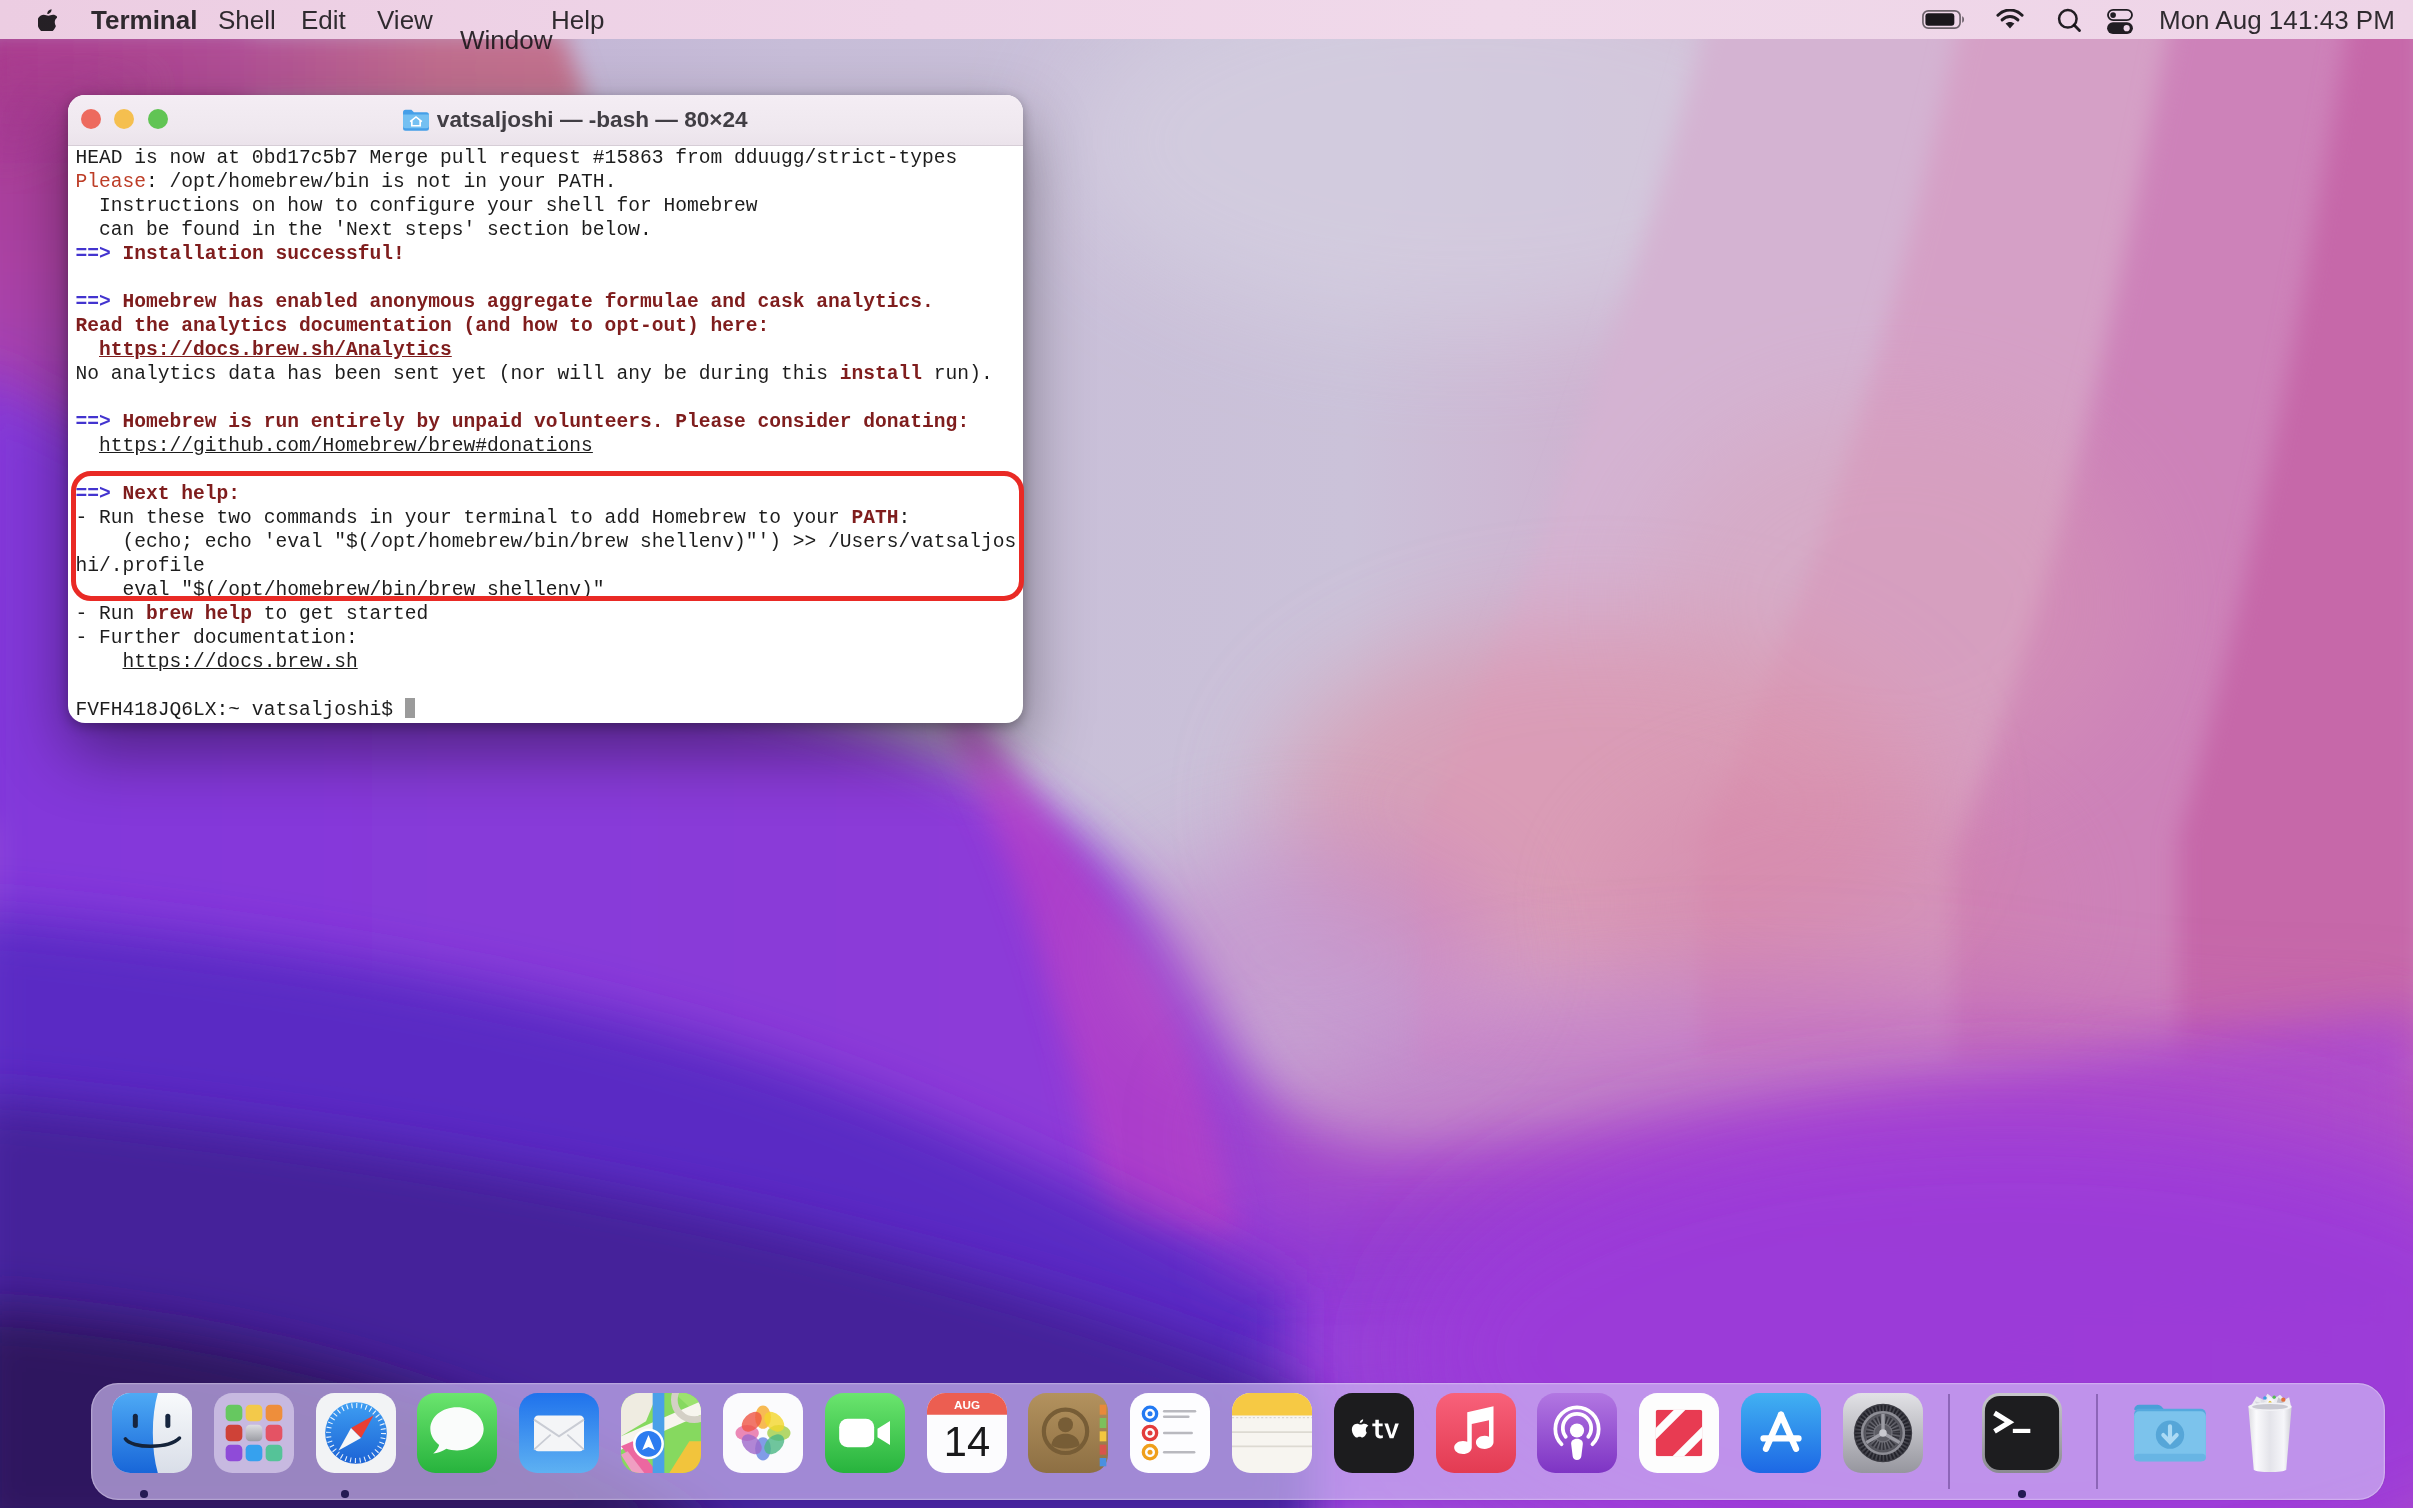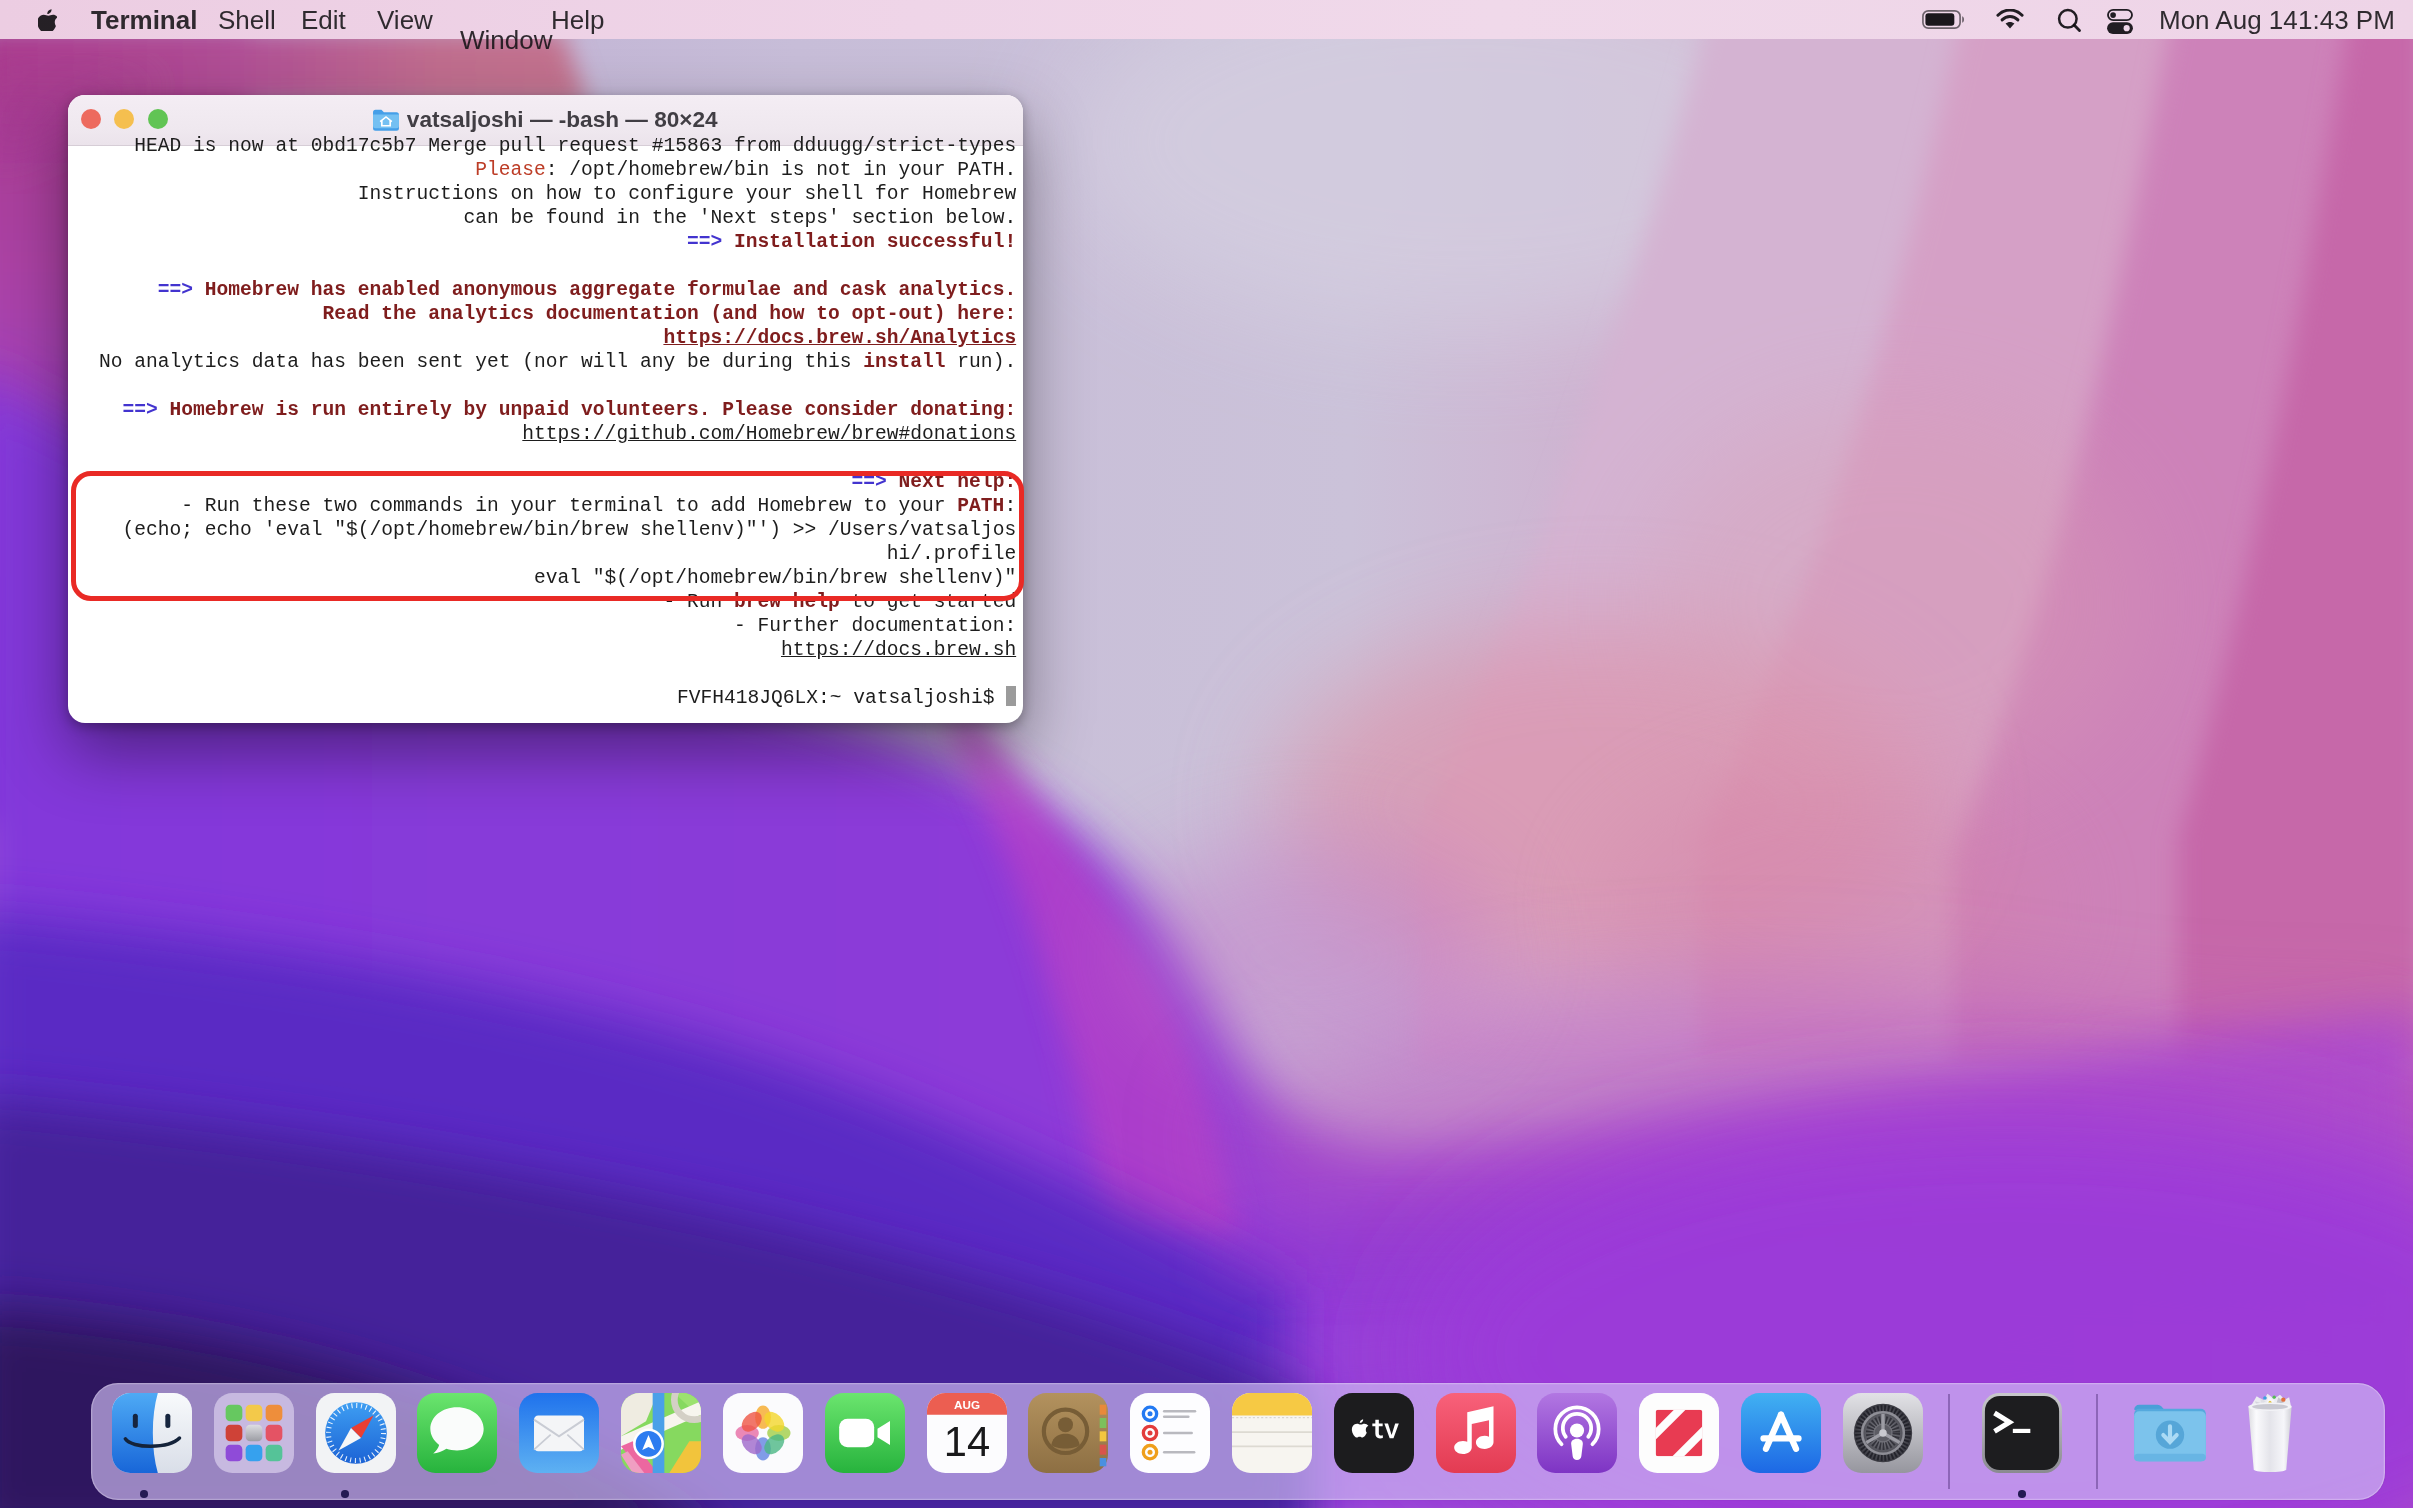--- a/index.html
+++ b/index.html
@@ -11,23 +11,23 @@
     color:rgba(20,18,22,0.88);font-size:26px;}
   .mi{position:absolute;top:5px;}
   .mb{font-weight:700;}
   
   #window{position:absolute;left:68px;top:95px;width:955px;height:628px;border-radius:17px;
     background:#ffffff;box-shadow:0 28.5px 67px rgba(0,0,0,0.42),0 3.4px 11.7px rgba(0,0,0,0.28);}
   #titlebar{position:absolute;left:0;top:0;width:955px;height:50px;border-radius:17px 17px 0 0;
     background:linear-gradient(180deg,#f4edf4 0%,#efe8ef 70%,#ebe3eb 100%);border-bottom:0.8px solid #d6cdd6;}
   .tl{position:absolute;top:24px;width:20px;height:20px;border-radius:50%;margin-top:-10px;}
   #title{position:absolute;left:0;top:0;width:100%;height:50px;line-height:50px;text-align:center;
-    font-size:22.6px;font-weight:700;color:#413e44;}
-  #term{position:absolute;left:7.5px;top:39px;margin:0;font-family:"Liberation Mono",monospace;
-    font-size:19.6px;line-height:24px;color:#1d1d1d;white-space:pre;text-align:right;}
+    font-size:22.6px;font-weight:700;color:#413e44;padding-left:30px;}
+  #term{position:absolute;left:7.5px;top:51px;margin:0;font-family:"Liberation Mono",monospace;
+    font-size:19.6px;line-height:24px;color:#1d1d1d;white-space:pre;}
   #term b{font-weight:700;color:#7f1d1d;}
   .arw{color:#4334cf;font-weight:700;}
   .wrn{color:#bd3d27;}
   .lnk{text-decoration:underline;}
   #cursor{display:inline-block;width:10px;height:20px;background:#9b9b9b;vertical-align:-3.4px;}
   #redbox{position:absolute;left:2.5px;top:376px;width:943px;height:120px;border:5px solid #e92a25;border-radius:20px;}
   
   #dock{position:absolute;left:91px;top:1383px;width:2294px;height:117px;border-radius:27px;
     background:rgba(210,192,245,0.66);box-shadow:inset 0 0 0 1.3px rgba(255,255,255,0.25),0 0 0.8px rgba(60,30,100,0.5);}
   .dicon{position:absolute;top:10px;width:80px;height:80px;}

